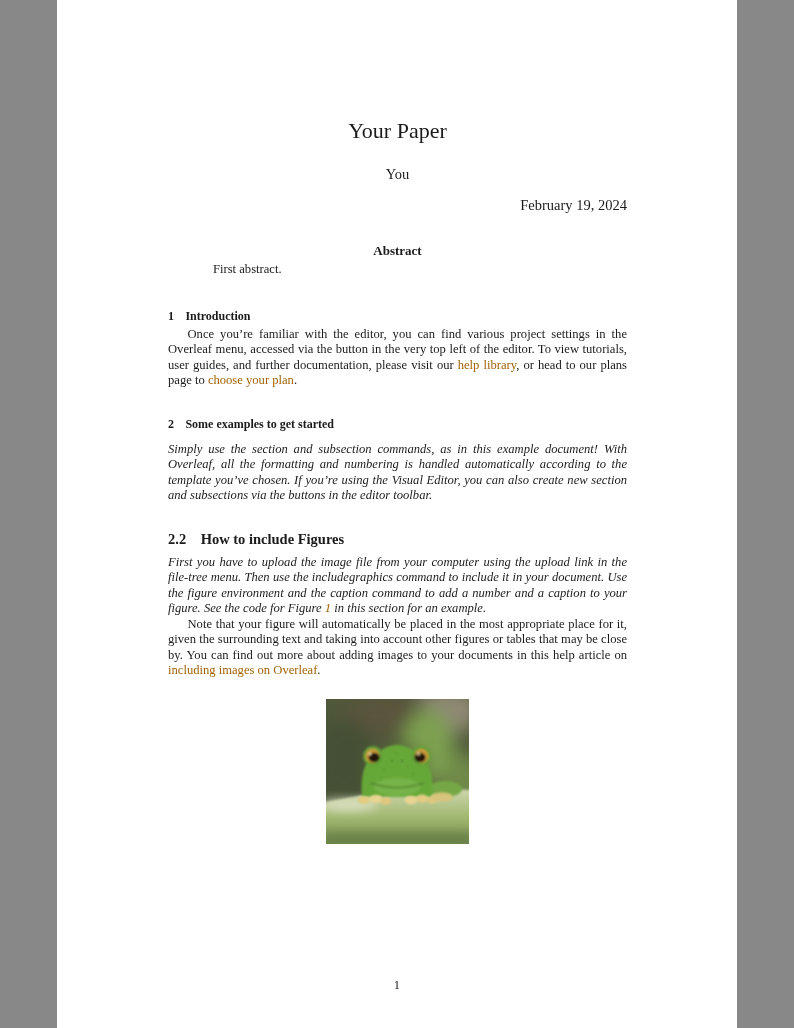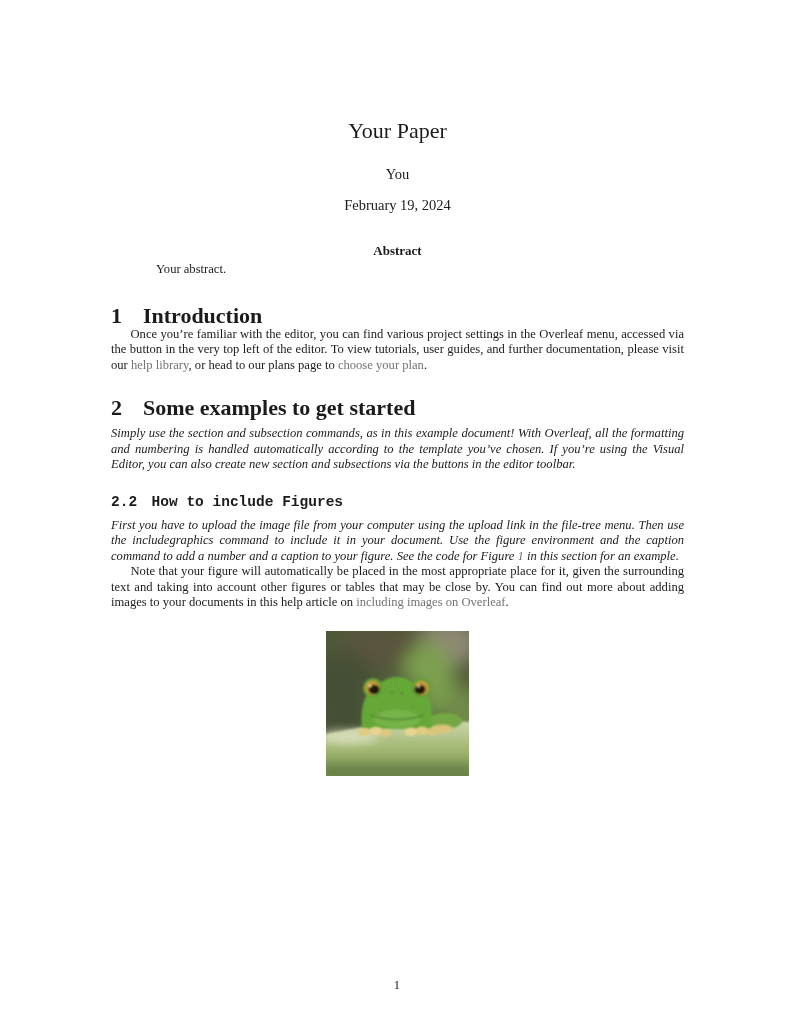--- a/index.html
+++ b/index.html
@@ -1,57 +1,57 @@
 <!DOCTYPE html>
 <html><head>
 <meta charset="utf-8">
 <style>
   html,body { margin:0; padding:0; background:#888; }
   .page {
     position: relative;
-    width: 794px; height: 1028px;
+    width: 680px; height: 1028px;
     margin: 0 auto;
     background: #ffffff;
     font-family: "Liberation Serif", "DejaVu Serif", serif;
     color: #1b1b1b;
     overflow: hidden;
   }
   .content { padding: 0 110px 0 111px; }
 
   .paper-title {
     margin: 0; padding-top: 117px;
     text-align: center;
     font-size: 22px; line-height: 28px; font-weight: 400;
   }
   .paper-author { margin-top: 20px; text-align: center; font-size: 14.5px; line-height: 18px; }
-  .paper-date   { margin-top: 13px; text-align: center; font-size: 14.5px; line-height: 18px; }
+  .paper-date   { margin-top: 13px; text-align: right; font-size: 14.5px; line-height: 18px; }
 
   .abstract { margin-top: 29px; padding: 0 45px; font-family: Liberation Serif, serif; }
   .abstract-heading { text-align: center; font-weight: bold; font-size: 13px; line-height: 16px; }
   .abstract-text { margin-top: 3px; font-size: 12.6px; line-height: 15.5px; }
 
-  h2.section { font-size: 22px; line-height: 22px; font-weight: bold; margin: 0; }
+  h2.section { font-size: 12px; line-height: 22px; font-weight: bold; margin: 0; }
   h2.sec-1 { margin-top: 27px; }
   h2.sec-2 { margin-top: 24px; }
   h3.subsection { font-size: 14.5px; line-height: 18px; font-weight: bold; margin: 0; }
   h3.sub-21 { margin-top: 12px; }
-  h3.sub-22 { margin-top: 20px; font-family: Liberation Mono, monospace; }
+  h3.sub-22 { margin-top: 26px; }
   .secnum { margin-right: 0.95em; }
   .subnum { margin-right: 1.0em; }
 
   p.body {
     font-size: 12.6px; line-height: 15.5px;
     text-align: justify; text-justify: inter-word;
     margin: 0;
   }
   p.after-heading { margin-top: 9px; }
   p.after-subheading { margin-top: 7px; font-style: italic; }
   p.cont { margin-top: 0; text-indent: 1.55em; }
 
-  a.doclink { color: #737373; text-decoration: none; cursor: pointer; }
+  a.doclink { color: #a16207; text-decoration: none; cursor: pointer; }
 
   figure.fig { margin: 20px 0 0 0; padding: 0; text-align: center; }
   .frog-img { width: 143px; height: 145px; display: block; margin: 0 auto; }
   figcaption.fig-caption { margin-top: 14px; font-size: 12.6px; line-height: 15.5px; text-align: center; }
 
   .pagenum {
     position: absolute; left: 0; right: 0; bottom: 35px;
     text-align: center; font-size: 12.6px;
   }
 </style>
@@ -60,21 +60,21 @@
 
 <div class="page">
   <div class="content">
 
     <h1 class="paper-title">Your Paper</h1>
     <div class="paper-author">You</div>
     <div class="paper-date">February 19, 2024</div>
 
     <div class="abstract">
       <div class="abstract-heading">Abstract</div>
-      <div class="abstract-text">Your abstract.</div>
+      <div class="abstract-text">First abstract.</div>
     </div>
 
     <h2 class="section sec-1"><span class="secnum">1</span><span>Introduction</span></h2>
 
 
     <p class="body cont"><span>Once you’re familiar with the editor, you can find various project settings in the Overleaf menu, accessed via the button in the very top left of the editor. To view tutorials, user guides, and further documentation, please visit our </span><a class="doclink">help library</a><span>, or head to our plans page to </span><a class="doclink">choose your plan</a><span>.</span></p>
 
     <h2 class="section sec-2"><span class="secnum">2</span><span>Some examples to get started</span></h2>
 
 

